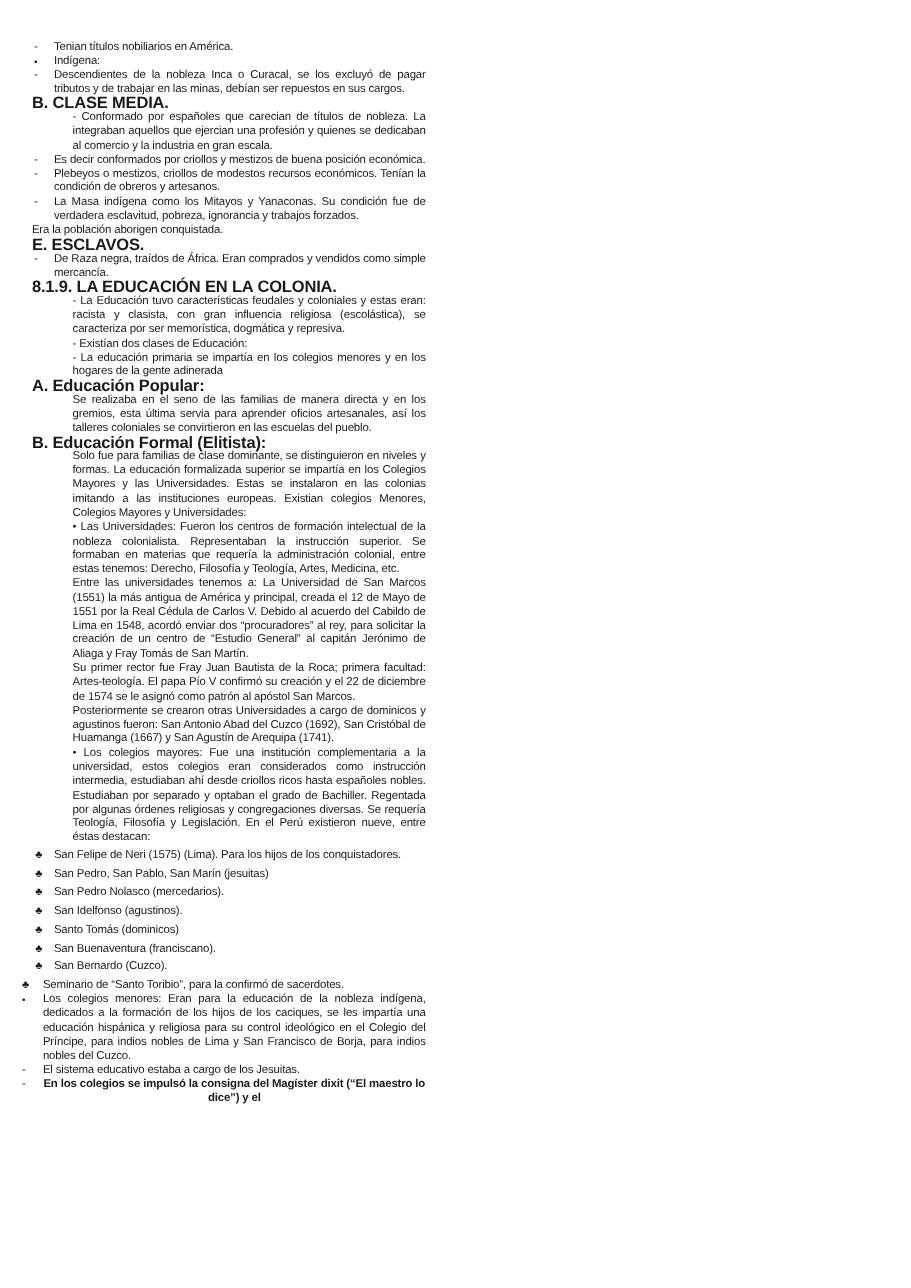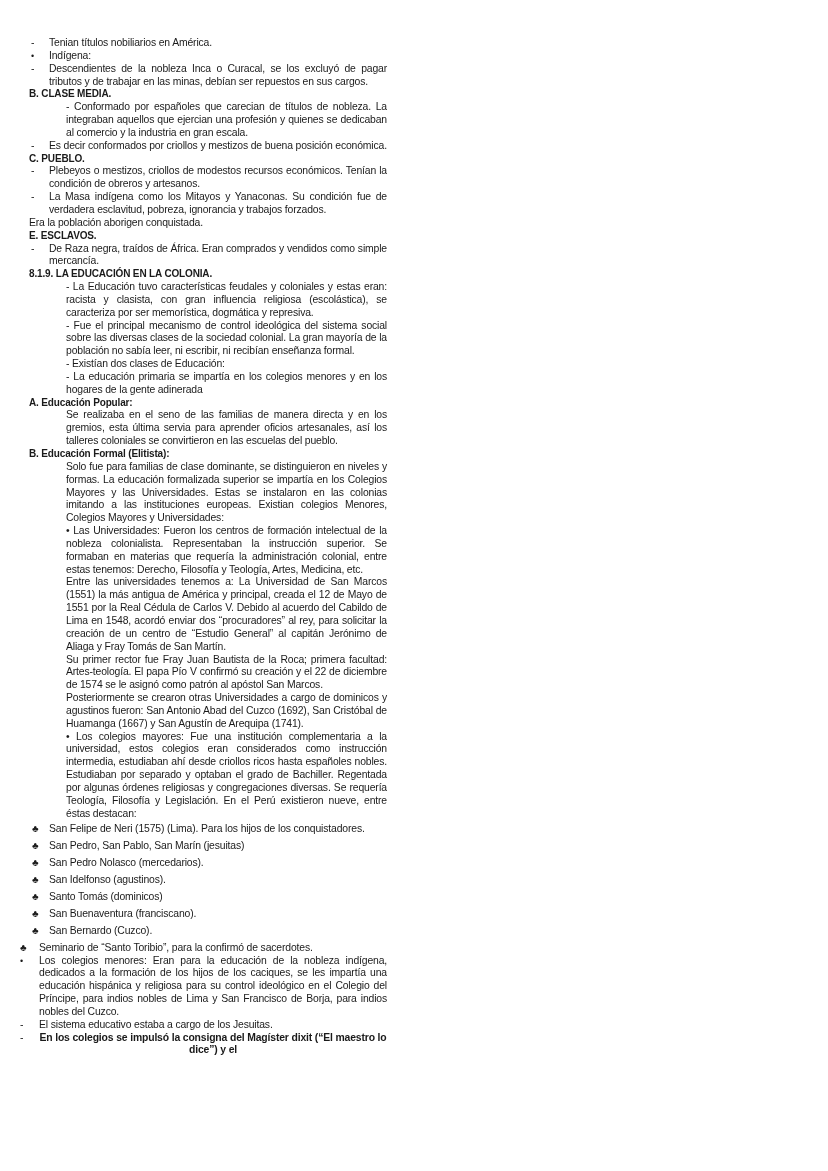--- a/index.html
+++ b/index.html
@@ -5,21 +5,21 @@
   html, body { margin: 0; padding: 0; background: #ffffff; }
   body { width: 828px; height: 1171px; position: relative; overflow: hidden; }
   .page {
     position: absolute; left: 29px; top: 37px; width: 358px;
     font-family: "Liberation Sans", sans-serif;
     font-size: 10.4px; line-height: 12.85px; color: #1a1a1a;
     letter-spacing: -0.15px;
   }
   .j { text-align: justify; margin-left: 37px; }
   .b { font-weight: normal; }
-  .h { font-weight: bold; font-size: 10px; }
+  .h { font-weight: bold; font-size: 15px; }
   .row { display: flex; }
   .dash { width: 20px; flex: 0 0 20px; padding-left: 2px; box-sizing: border-box; }
   .dot { width: 20px; flex: 0 0 20px; padding-left: 2px; box-sizing: border-box; font-size: 9px; }
   .txt { flex: 1; text-align: justify; }
   .club-row { display: flex; height: 16.9px; align-items: center; }
   .club-ico { width: 20px; flex: 0 0 20px; padding-left: 3px; box-sizing: border-box; font-size: 10px; }
   .out { margin-left: -9px; }
   .out .dash, .out .dot, .out .club-ico { width: 19px; flex: 0 0 19px; padding-left: 0; }
 </style>
 </head>
@@ -40,41 +40,39 @@
     <span class="txt">Descendientes de la nobleza Inca o Curacal, se los excluyó de pagar tributos y de trabajar en las minas, debían ser repuestos en sus cargos.</span>
   </div>
 
   <div class="h">B.  CLASE MEDIA.</div>
   <div class="j">-  Conformado por españoles que carecian de títulos de nobleza. La integraban aquellos que ejercian una profesión y quienes se dedicaban al comercio y la industria en gran escala.</div>
   <div class="row">
     <span class="dash">-</span>
     <span class="txt">Es  decir conformados por criollos y mestizos de buena posición económica.</span>
   </div>
 
-  <div class="h">C.  PUEBLO.</div>
   <div class="row">
     <span class="dash">-</span>
     <span class="txt">Plebeyos o mestizos, criollos de modestos recursos económicos. Tenían la condición de obreros y artesanos.</span>
   </div>
   <div class="row">
     <span class="dash">-</span>
     <span class="txt">La Masa indígena como los Mitayos y Yanaconas. Su condición fue de verdadera esclavitud, pobreza, ignorancia y trabajos forzados.</span>
   </div>
 
   <div>Era la población aborigen conquistada.</div>
 
   <div class="h">E. ESCLAVOS.</div>
   <div class="row">
     <span class="dash">-</span>
     <span class="txt">De Raza negra, traídos de África. Eran comprados y vendidos como simple mercancía.</span>
   </div>
 
   <div class="h">8.1.9. LA EDUCACIÓN EN LA COLONIA.</div>
   <div class="j">-  La Educación tuvo características feudales y coloniales y estas eran: racista y clasista, con gran influencia religiosa (escolástica), se caracteriza por ser  memorística, dogmática y represiva.</div>
-  <div class="j">-  Fue el principal mecanismo de control ideológica del sistema social sobre las diversas clases de la sociedad colonial. La gran mayoría de la población no sabía leer, ni escribir, ni recibían enseñanza  formal.</div>
   <div class="j">-  Existían  dos clases de Educación:</div>
   <div class="j">-  La educación primaria se impartía en los colegios menores y en los hogares de la gente adinerada</div>
 
   <div class="h">A.  Educación Popular:</div>
   <div class="j">Se realizaba  en el seno de las familias  de manera directa y en los gremios, esta última servia para aprender  oficios artesanales, así los talleres coloniales  se convirtieron en las escuelas del pueblo.</div>
 
   <div class="h">B.  Educación Formal (Elitista):</div>
   <div class="j">Solo fue para familias de clase dominante, se distinguieron en niveles y formas. La educación formalizada superior se impartía en los Colegios Mayores y las Universidades. Estas se instalaron en las colonias imitando a las instituciones europeas. Existian colegios Menores, Colegios Mayores y Universidades:</div>
 
   <div class="j">

